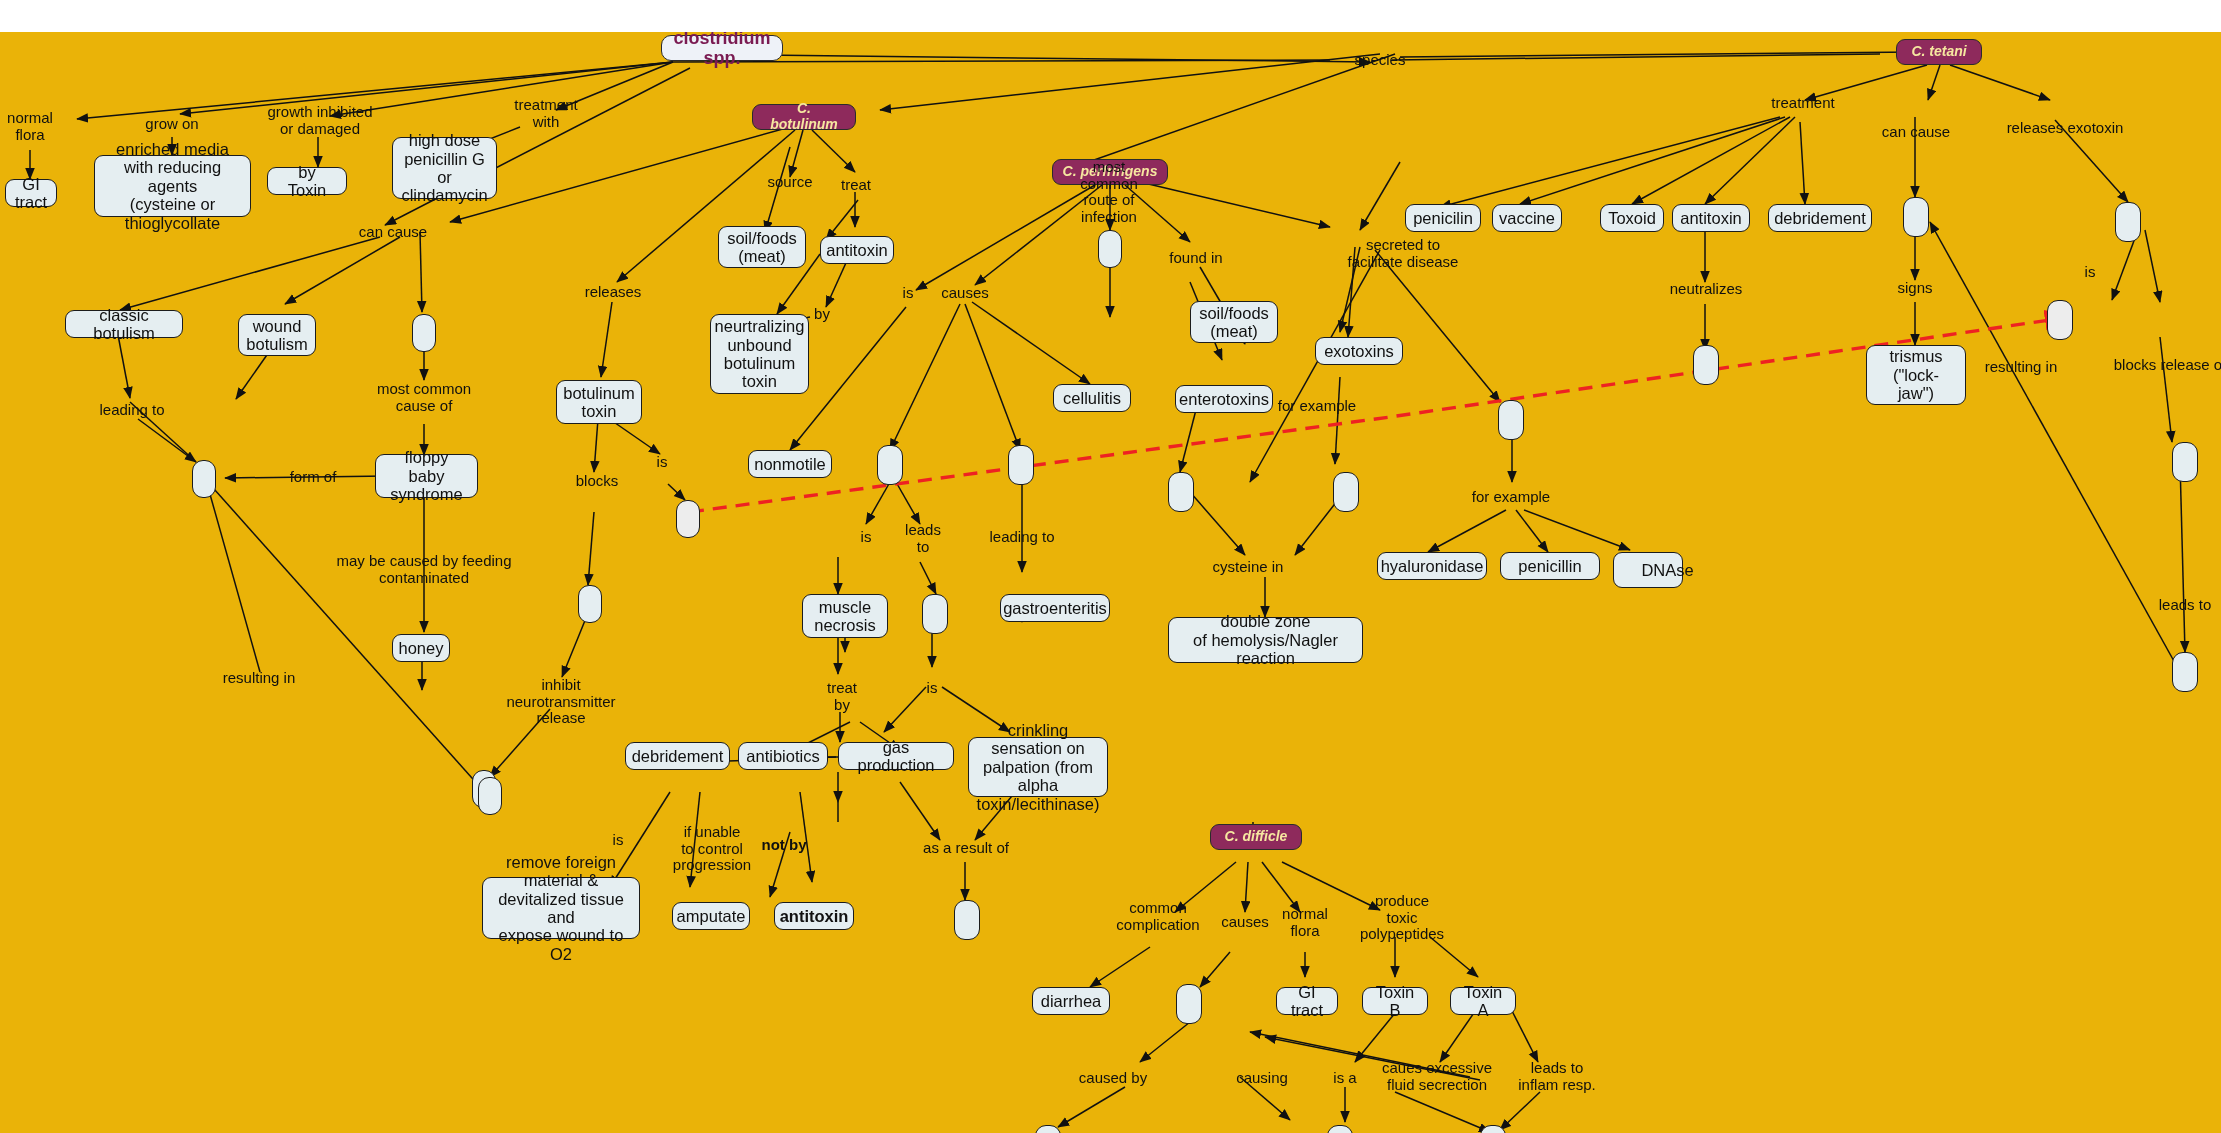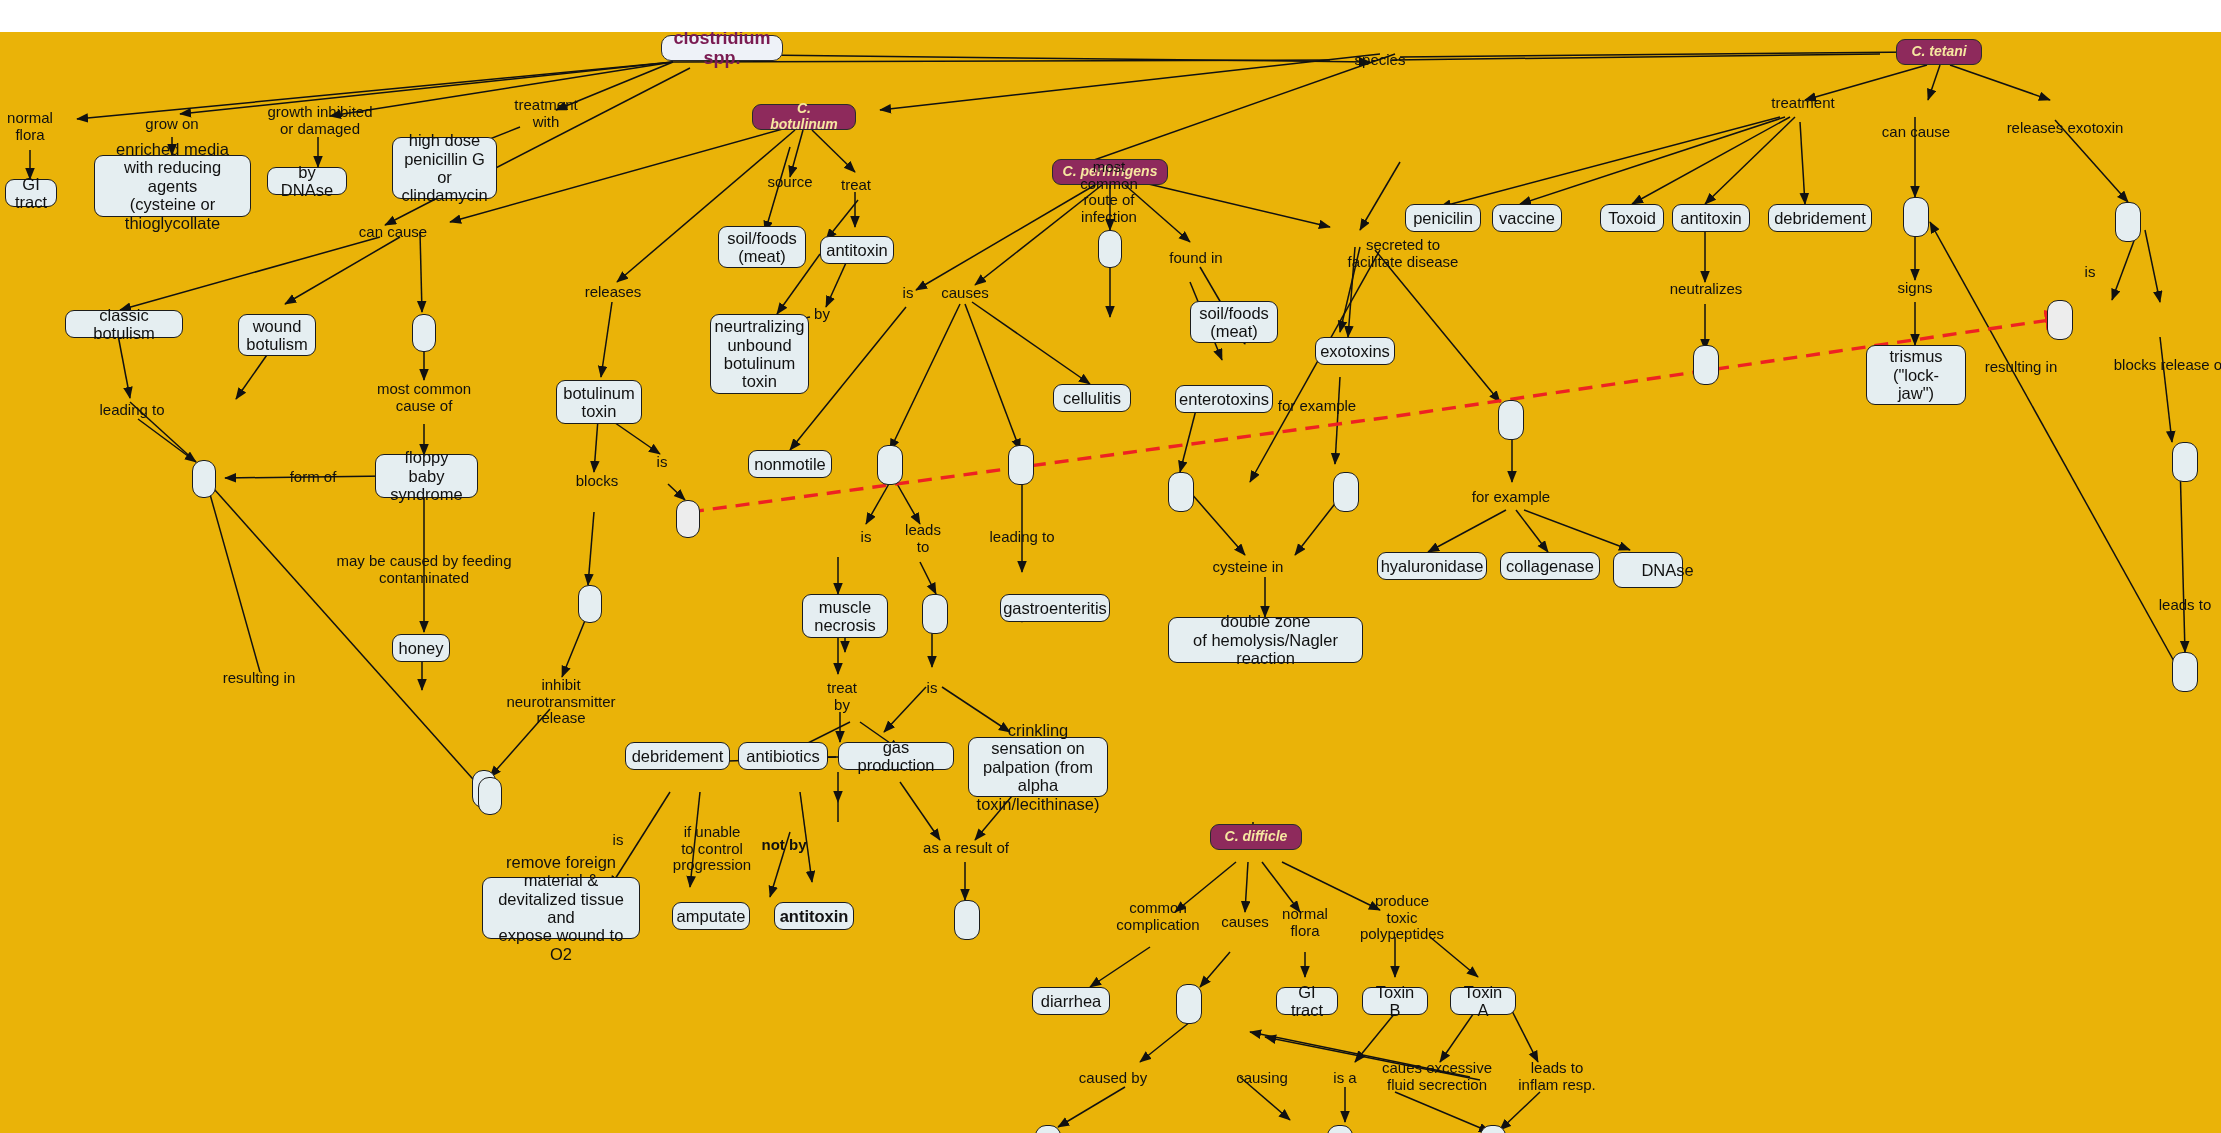--- a/index.html
+++ b/index.html
@@ -203,21 +203,21 @@
 
   <div class="node species" style="left:752px;top:72px;width:104px;height:26px;">C. botulinum</div>
   <div class="node species" style="left:1052px;top:127px;width:116px;height:26px;">C. perfringens</div>
   <div class="node species" style="left:1896px;top:7px;width:86px;height:26px;">C. tetani</div>
   <div class="node species" style="left:1210px;top:792px;width:92px;height:26px;">C. difficle</div>
 
   <div class="node" style="left:5px;top:147px;width:52px;height:28px;">GI tract</div>
   <div class="node" style="left:94px;top:123px;width:157px;height:62px;">enriched media
 with reducing agents
 (cysteine or thioglycollate</div>
-  <div class="node" style="left:267px;top:135px;width:80px;height:28px;">by DNAse</div>
+  <div class="node" style="left:267px;top:135px;width:80px;height:28px;">by Toxin</div>
   <div class="node" style="left:392px;top:105px;width:105px;height:62px;">high dose
 penicillin G
 or clindamycin</div>
 
   <div class="node" style="left:65px;top:278px;width:118px;height:28px;">classic botulism</div>
   <div class="node" style="left:238px;top:282px;width:78px;height:42px;">wound
 botulism</div>
   <div class="node empty" style="left:412px;top:282px;width:24px;height:38px;"></div>
   <div class="node" style="left:375px;top:422px;width:103px;height:44px;">floppy baby
 syndrome</div>
@@ -239,21 +239,21 @@
   <div class="node empty" style="left:578px;top:553px;width:24px;height:38px;"></div>
   <div class="node empty" style="left:478px;top:745px;width:24px;height:38px;"></div>
 
   <div class="node empty" style="left:877px;top:413px;width:26px;height:40px;"></div>
   <div class="node empty" style="left:1008px;top:413px;width:26px;height:40px;"></div>
   <div class="node" style="left:1053px;top:352px;width:78px;height:28px;">cellulitis</div>
   <div class="node empty" style="left:1098px;top:198px;width:24px;height:38px;"></div>
   <div class="node" style="left:1190px;top:269px;width:88px;height:42px;">soil/foods
 (meat)</div>
   <div class="node" style="left:1175px;top:353px;width:98px;height:28px;">enterotoxins</div>
-  <div class="node" style="left:1315px;top:305px;width:80px;height:28px;">exotoxins</div>
+  <div class="node" style="left:1315px;top:305px;width:88px;height:28px;">exotoxins</div>
 
   <div class="node" style="left:802px;top:562px;width:86px;height:44px;">muscle
 necrosis</div>
   <div class="node empty" style="left:922px;top:562px;width:26px;height:40px;"></div>
   <div class="node" style="left:1000px;top:562px;width:110px;height:28px;">gastroenteritis</div>
   <div class="node" style="left:1168px;top:585px;width:195px;height:46px;">double zone
 of hemolysis/Nagler reaction</div>
 
   <div class="node" style="left:625px;top:710px;width:105px;height:28px;">debridement</div>
   <div class="node" style="left:738px;top:710px;width:90px;height:28px;">antibiotics</div>
@@ -279,21 +279,21 @@
 ("lock-jaw")</div>
   <div class="node empty" style="left:2115px;top:170px;width:26px;height:40px;"></div>
   <div class="node empty grey" style="left:2047px;top:268px;width:26px;height:40px;"></div>
   <div class="node empty" style="left:2172px;top:410px;width:26px;height:40px;"></div>
   <div class="node empty" style="left:2172px;top:620px;width:26px;height:40px;"></div>
 
   <div class="node empty" style="left:1168px;top:440px;width:26px;height:40px;"></div>
   <div class="node empty" style="left:1333px;top:440px;width:26px;height:40px;"></div>
   <div class="node empty" style="left:1498px;top:368px;width:26px;height:40px;"></div>
   <div class="node" style="left:1377px;top:520px;width:110px;height:28px;">hyaluronidase</div>
-  <div class="node" style="left:1500px;top:520px;width:100px;height:28px;">collagenase</div>
+  <div class="node" style="left:1500px;top:520px;width:100px;height:28px;">penicillin</div>
   <div class="node" style="left:1613px;top:520px;width:70px;height:36px;padding-left:48px;">DNAse</div>
 
   <div class="node" style="left:1032px;top:955px;width:78px;height:28px;">diarrhea</div>
   <div class="node empty" style="left:1176px;top:952px;width:26px;height:40px;"></div>
   <div class="node" style="left:1276px;top:955px;width:62px;height:28px;">GI tract</div>
   <div class="node" style="left:1362px;top:955px;width:66px;height:28px;">Toxin B</div>
   <div class="node" style="left:1450px;top:955px;width:66px;height:28px;">Toxin A</div>
   <div class="node empty" style="left:1035px;top:1093px;width:26px;height:40px;"></div>
   <div class="node empty" style="left:1327px;top:1093px;width:26px;height:40px;"></div>
   <div class="node empty" style="left:1480px;top:1093px;width:26px;height:40px;"></div>

